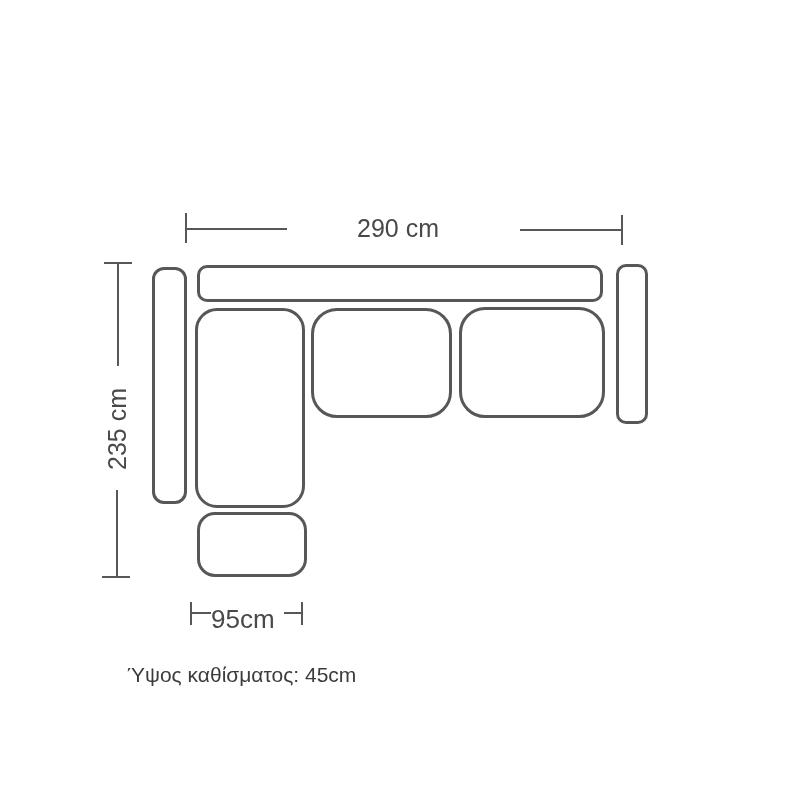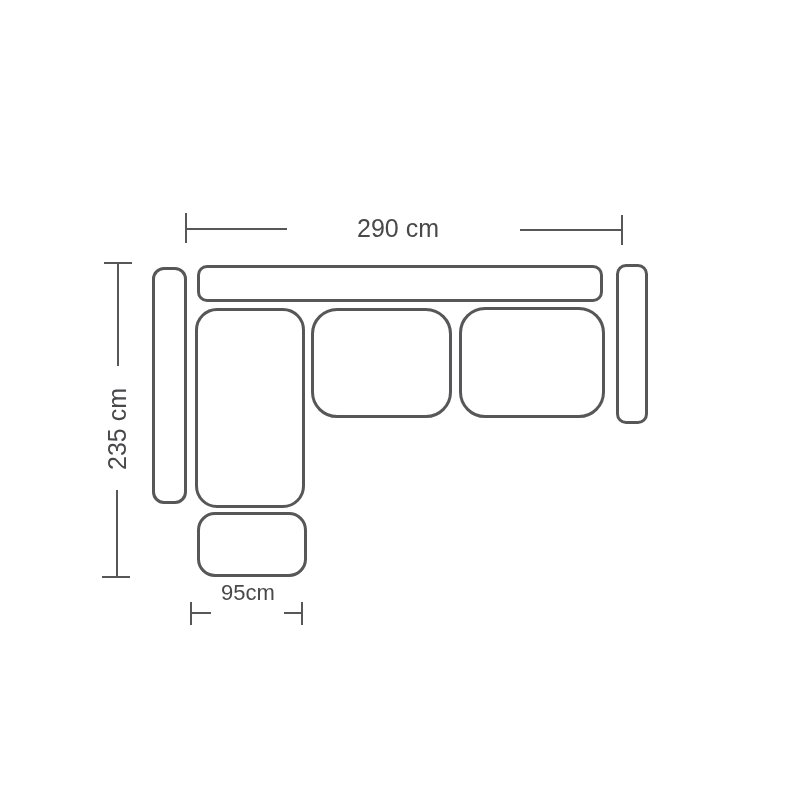--- a/index.html
+++ b/index.html
@@ -43,21 +43,21 @@
   #l-label  {
     left:71px; top:415px; width:92px; text-align:center;
     transform: rotate(-90deg); transform-origin: center center;
   }
 
   
   #b-tick-l { left:190px; top:602px; width:2px;  height:23px; }
   #b-seg-l  { left:190px; top:612px; width:21px; height:2px;  }
   #b-seg-r  { left:284px; top:612px; width:19px; height:2px;  }
   #b-tick-r { left:301px; top:602px; width:2px;  height:23px; }
-  #b-label  { left:211px; top:579px; width:74px; text-align:center; font-size:22px; }
+  #b-label  { left:211px; top:605px; width:74px; text-align:left; font-size:26px; }
 
   .dim-label {
     position: absolute;
     color: #49494c;
     font-size: 25px;
     line-height: 28px;
     white-space: nowrap;
   }
   .notes {
     position: absolute;
@@ -94,15 +94,16 @@
   <div class="part" id="cushion-right"></div>
   <div class="part" id="ottoman"></div>
 
   <div class="ln" id="b-tick-l"></div>
   <div class="ln" id="b-seg-l"></div>
   <div class="dim-label" id="b-label">95cm</div>
   <div class="ln" id="b-seg-r"></div>
   <div class="ln" id="b-tick-r"></div>
 
   <div class="notes">
+    <div>Ύψος καθίσματος: 45cm</div>
   </div>
 
 </div>
 
 </body></html>

